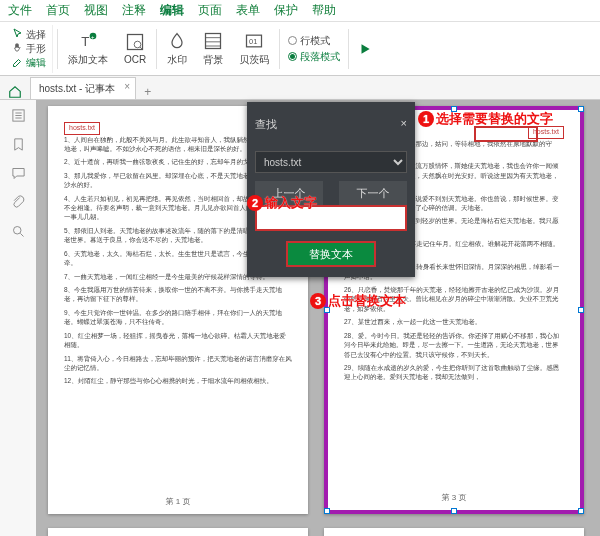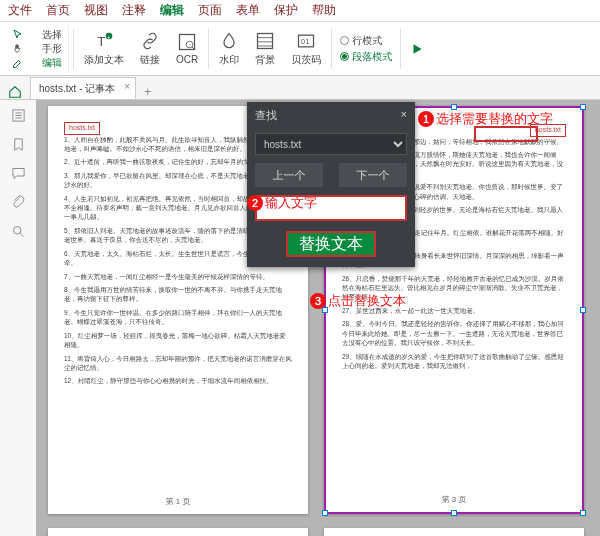--- a/index.html
+++ b/index.html
@@ -1,51 +1,51 @@
 <!DOCTYPE html>
 <html><head>
 <meta charset="utf-8">
 <style>
 *{box-sizing:border-box;margin:0;padding:0;font-family:"Microsoft YaHei",sans-serif}
 body{width:600px;height:536px;background:#fff;overflow:hidden;font-size:12px}
 .menubar{height:22px;background:#fff;display:flex;align-items:center;padding:0 8px;border-bottom:1px solid #e0e0e0}
-.menubar span{margin-right:14px;color:#7f1d1d;cursor:pointer}
+.menubar span{margin-right:14px;color:#15803d;cursor:pointer}
 .menubar .active{color:#0a7d3e;font-weight:bold}
 .ribbon{height:54px;background:#fff;display:flex;align-items:center;padding:0 6px;border-bottom:1px solid #ccc;gap:4px}
 .rgroup{display:flex;flex-direction:column;align-items:flex-start;padding:2px 6px;font-size:10px;color:#444;border-right:1px solid #eee;height:48px;justify-content:center}
-.rgroup .row{display:flex;align-items:center;gap:18px}
+.rgroup .row{display:flex;align-items:flex-start;gap:2px}
 .rbtn{display:flex;flex-direction:column;align-items:center;padding:2px 6px;font-size:10px;color:#444;cursor:pointer;height:48px;justify-content:center;gap:2px}
 .rbtn svg{width:20px;height:20px}
 .divider{width:1px;height:40px;background:#e0e0e0}
 .radio-group{font-size:10px;color:#444;padding:2px 4px}
 .radio-group label{display:flex;align-items:center;gap:3px;margin:2px 0}
 .radio-sel{color:#0a7d3e}
 .run{width:24px;height:40px;display:flex;align-items:center;justify-content:center;color:#0a7d3e}
 .tabbar{height:24px;background:#f5f5f5;display:flex;align-items:flex-end;border-bottom:1px solid #ccc}
 .home-ico{width:30px;display:flex;justify-content:center;color:#0a7d3e}
 .tab{height:22px;background:#fff;border:1px solid #ccc;border-bottom:none;padding:2px 20px 2px 8px;font-size:10px;color:#444;position:relative;display:flex;align-items:center}
 .tab .x{position:absolute;right:5px;top:3px;color:#888}
 .workspace{position:relative;height:436px;background:#b5b5b5;display:flex}
 .sidebar{width:36px;background:#f7f7f7;display:flex;flex-direction:column;align-items:center;padding-top:8px;gap:14px}
 .sidebar svg{width:15px;height:15px;stroke:#888;fill:none;stroke-width:1.5}
 .canvas{flex:1;position:relative;overflow:hidden;padding:18px 10px}
 .page{background:#fff;width:260px;height:408px;position:absolute;box-shadow:0 1px 3px rgba(0,0,0,.3);padding:16px 16px;font-size:7px;color:#333;line-height:1.5}
-.page.p3{border:2px solid #a21caf}
+.page.p3{border:4px solid #a21caf}
 .pnum{text-align:center;font-size:8px;color:#666;position:absolute;bottom:6px;left:0;right:0}
 .hosts-tag{display:inline-block;border:1px solid #c93030;color:#c04040;padding:0 4px;font-size:7px;background:#fff}
 .handle{width:6px;height:6px;background:#fff;border:1px solid #0078d4;position:absolute}
 .dialog{position:absolute;left:247px;top:2px;width:168px;background:#3b3f44;color:#d6d6d6;font-size:11px;box-shadow:0 2px 6px rgba(0,0,0,.5);z-index:50}
-.dlg-title{display:flex;justify-content:space-between;padding:6px 8px;font-size:11px}
+.dlg-title{display:flex;justify-content:space-between;padding:15px 8px;font-size:11px}
 .dlg-body{padding:4px 8px 10px}
 .dlg-select{width:100%;height:22px;background:#2e3236;border:1px solid #555;color:#ccc;font-size:10px;padding:0 4px;margin-bottom:8px}
-.dlg-row{display:flex;gap:16px;margin-bottom:8px}
+.dlg-row{display:flex;gap:16px;}
 .dlg-btn{flex:1;height:24px;background:#4a4e52;color:#ddd;border:none;font-size:11px;cursor:pointer}
 .dlg-input{width:100%;height:26px;border:2px solid #c93030;background:#fff;color:#333;padding:0 4px;font-size:11px;margin-bottom:10px}
-.dlg-replace{width:90px;height:26px;background:#0a8a3f;color:#fff;border:2px solid #c93030;font-size:16px;cursor:pointer;margin:0 auto;display:block}
-.callout{position:absolute;color:#e11;font-weight:normal;font-size:13px;z-index:60;text-shadow:0 0 1px #fff}
+.dlg-replace{width:90px;height:26px;background:#0a8a3f;color:#fff;border:2px solid #c93030;font-size:11px;cursor:pointer;margin:0 auto;display:block}
+.callout{position:absolute;color:#e11;font-weight:bold;font-size:13px;z-index:60;text-shadow:0 0 1px #fff}
 .num-badge{display:inline-flex;width:16px;height:16px;background:#e11;color:#fff;border-radius:50%;align-items:center;justify-content:center;font-size:11px;margin-right:2px}
 .redbox{position:absolute;border:2px solid #c93030;z-index:55}
 .filler{font-size:6.5px;color:#444;line-height:1.45}
 .filler p{margin-bottom:4px}
 </style>
 </head>
 <body>
 
 <div class="menubar">
   <span>文件</span>
@@ -81,26 +81,20 @@
       </div>
   </div>
   <div class="divider"></div>
   <div class="rbtn">
       <svg viewBox="0 0 24 24">
         <text x="4" y="18" font-size="16" fill="#555">T</text>
         <circle cx="18" cy="6" r="4" fill="#0a7d3e"></circle>
         <text x="15.5" y="9" font-size="7" fill="#fff">+</text>
       </svg>
       <span>添加文本</span>
-    </div>
-  <div class="rbtn">
-      <svg viewBox="0 0 24 24">
-        <path d="M9 13a4 4 0 006 0l3-3a4 4 0 00-6-6l-1 1M15 11a4 4 0 00-6 0l-3 3a4 4 0 006 6l1-1" fill="none" stroke="#555" stroke-width="1.5"></path>
-      </svg>
-      <span>链接</span>
     </div>
   <div class="rbtn">
       <svg viewBox="0 0 24 24">
         <rect x="3" y="3" width="18" height="18" fill="none" stroke="#555" stroke-width="1.5"></rect>
         <circle cx="15" cy="15" r="4" fill="none" stroke="#555"></circle>
         <path d="M18 18l3 3" stroke="#555"></path>
       </svg>
       <span>OCR</span>
     </div>
   <div class="divider"></div>

